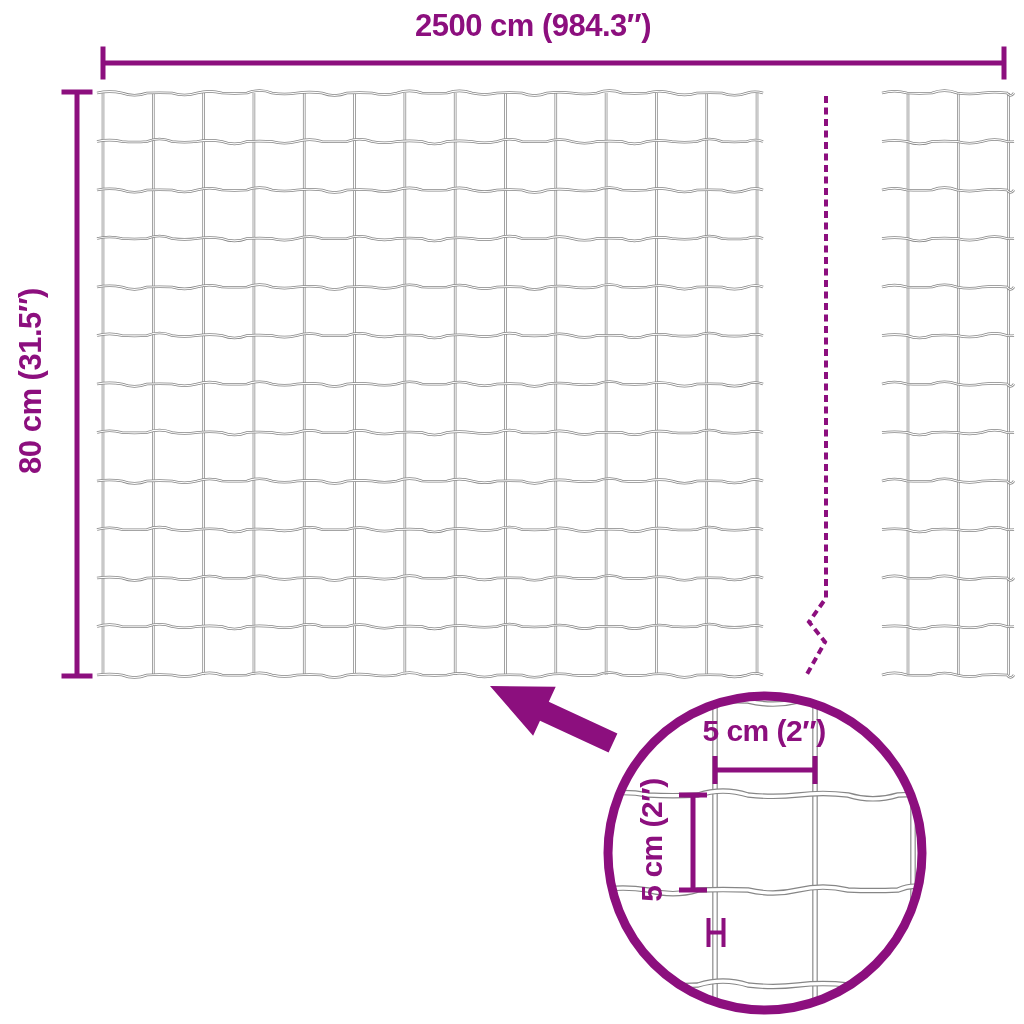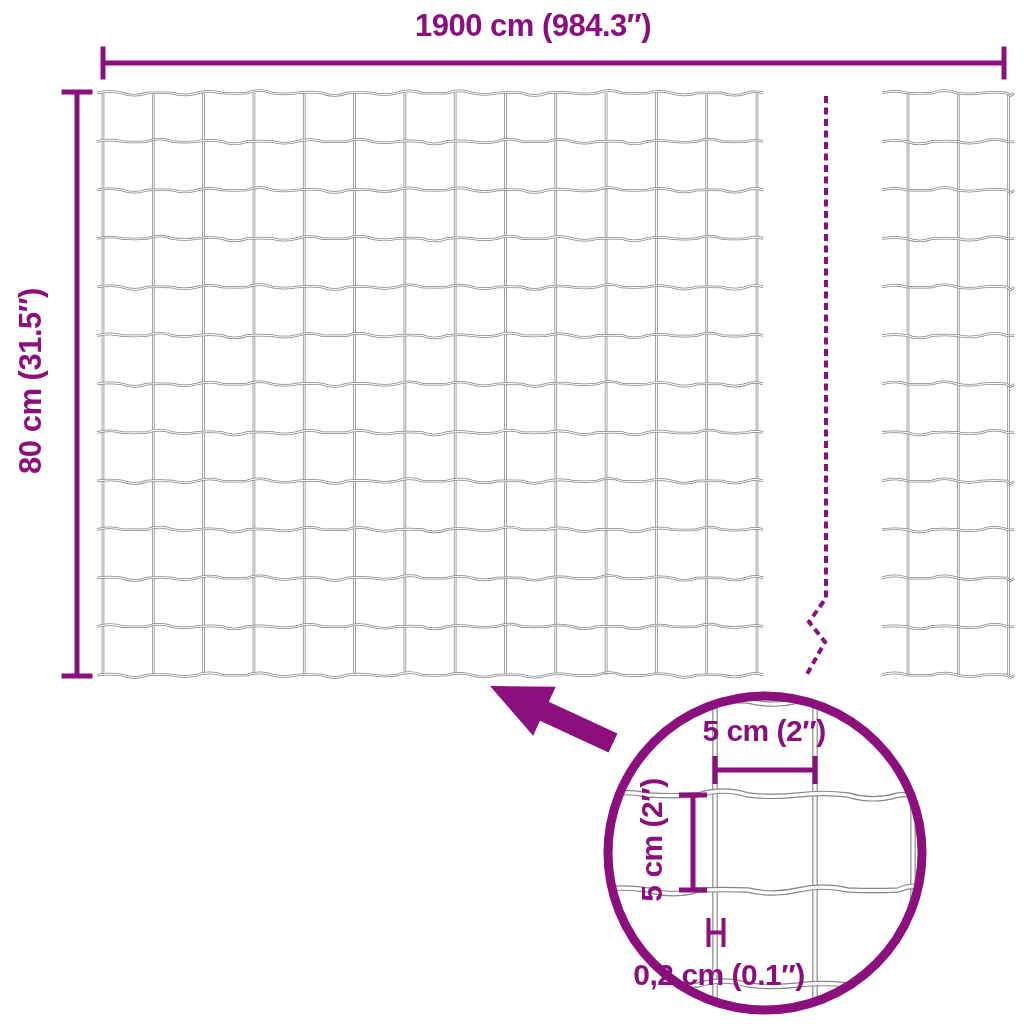--- a/index.html
+++ b/index.html
@@ -158,22 +158,21 @@
       </g>
       <g>
         <line x1="708.5" y1="918" x2="708.5" y2="947" stroke="#8C0F7E" stroke-width="4"></line>
         <line x1="723.5" y1="918" x2="723.5" y2="947" stroke="#8C0F7E" stroke-width="4"></line>
         <line x1="708.5" y1="932.5" x2="723.5" y2="932.5" stroke="#8C0F7E" stroke-width="4"></line>
       </g>
       <circle cx="765" cy="853" r="157" fill="none" stroke="#8C0F7E" stroke-width="9"></circle>
       <polygon points="490,686 555.7,686.7 548.8,701.7 617.4,733.5 608.6,752.5 540,720.7 533.1,735.7" fill="#8C0F7E"></polygon>
     </svg>
 
-  <div class="lbl" id="lbl-width" style="left:533px;top:26px">1900 cm (984.3″)</div>
+  <div class="lbl" id="lbl-width" style="left:533px;top:26px">2500 cm (984.3″)</div>
 
   <div class="lbl rot" id="lbl-height" style="left:31px;top:381px">80 cm (31.5″)</div>
 
   <div class="lbl detail" id="lbl-cellw" style="left:764px;top:731px">5 cm (2″)</div>
 
   <div class="lbl detail rot" id="lbl-cellh" style="left:652px;top:840px">5 cm (2″)</div>
 
-  <div class="lbl detail" id="lbl-thick" style="left:719px;top:975px">0,2 cm (0.1″)</div>
 </div>
 
 </body></html>

